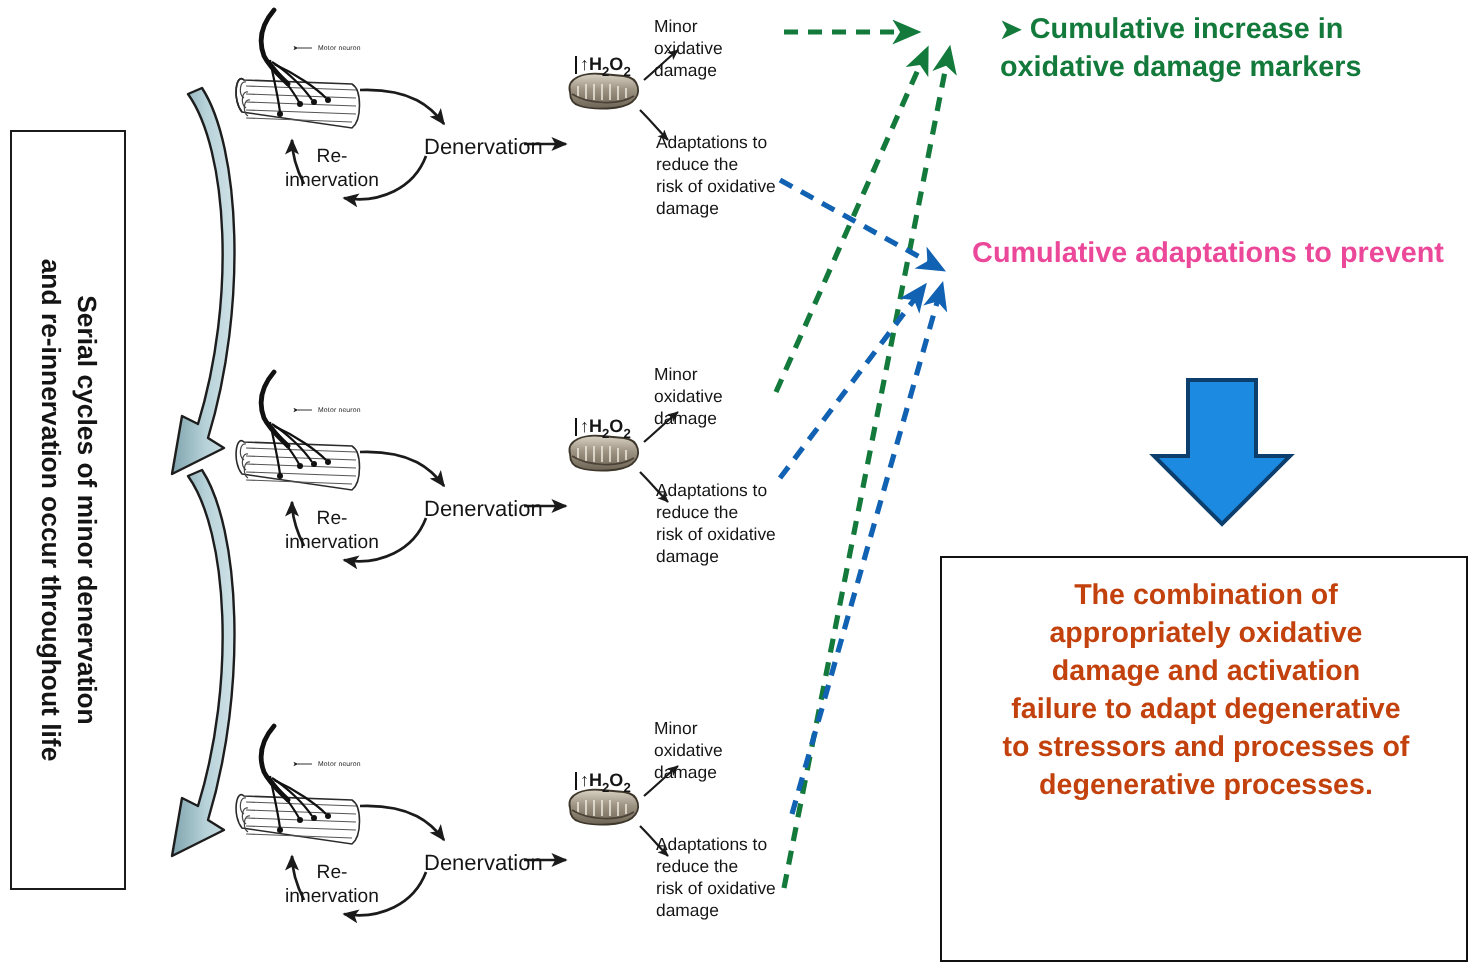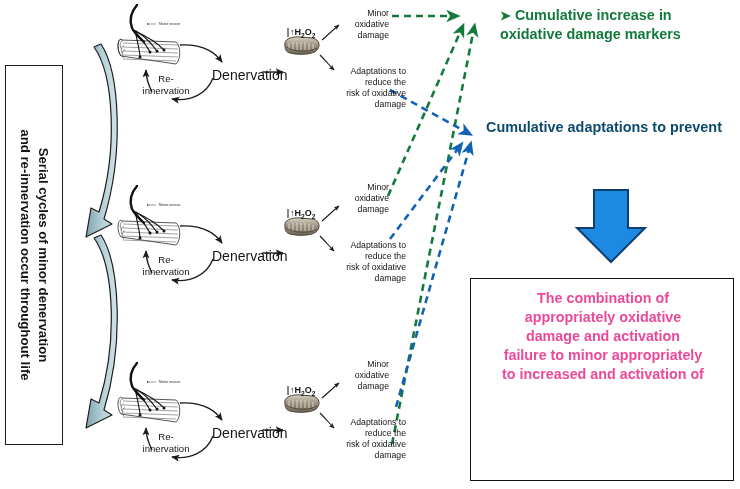--- a/index.html
+++ b/index.html
@@ -42,23 +42,23 @@
     line-height:1.35;
     white-space:nowrap;
   }
 
   
   .lbl{
     position:absolute;
     color:#151515;
     font-size:8.7px;
     line-height:1.28;
-    text-align:right;
-  }
-  .lbl-denervation{ font-size:14px; }
+    text-align:left;
+  }
+  .lbl-denervation{ font-size:11px; }
   .lbl-reinnervation{ font-size:9.6px; }
   .lbl-minor{ width:62px; }
   .lbl-adapt{ width:78px; }
   .lbl-h2o2{
     font-size:9px;
     font-weight:600;
     white-space:nowrap;
   }
   .lbl-h2o2 sub{ font-size:6.6px; }
   .lbl-motorneuron{
@@ -82,40 +82,40 @@
     text-align:left;
   }
   .callout-green .bullet{
     color:#137a3c;
     font-size:13px;
     margin-right:4px;
   }
   .callout-blue{
     left:470px; top:118px;
     width:268px;
-    color:#0c4a6e;
+    color:#ec4899;
     font-size:14.4px;
     text-align:center;
   }
 
   
   .concl-box{
     position:absolute;
     left:470px; top:278px;
     width:264px; height:203px;
     border:1.8px solid #111111;
     background:#ffffff;
     box-sizing:border-box;
   }
   .concl-text{
     position:absolute;
     left:6px; top:10px;
     width:252px;
     text-align:center;
-    color:#ec4899;
+    color:#c2410c;
     font-weight:bold;
     font-size:14.3px;
     line-height:1.33;
   }
 
   .nowrapline{ display:block; }
 </style>
 </head>
 <body>
 
@@ -382,18 +382,19 @@
 
   <div class="callout callout-blue">
     <span class="nowrapline">Cumulative adaptations to prevent</span>
   </div>
 
   <div class="concl-box">
     <div class="concl-text">
       <span class="nowrapline">The combination of</span>
       <span class="nowrapline">appropriately oxidative</span>
       <span class="nowrapline">damage and activation</span>
-      <span class="nowrapline">failure to minor appropriately</span>
-      <span class="nowrapline">to increased and activation of</span>
+      <span class="nowrapline">failure to adapt degenerative</span>
+      <span class="nowrapline">to stressors and processes of</span>
+      <span class="nowrapline">degenerative processes.</span>
     </div>
   </div>
 
 </div>
 
 </body></html>

